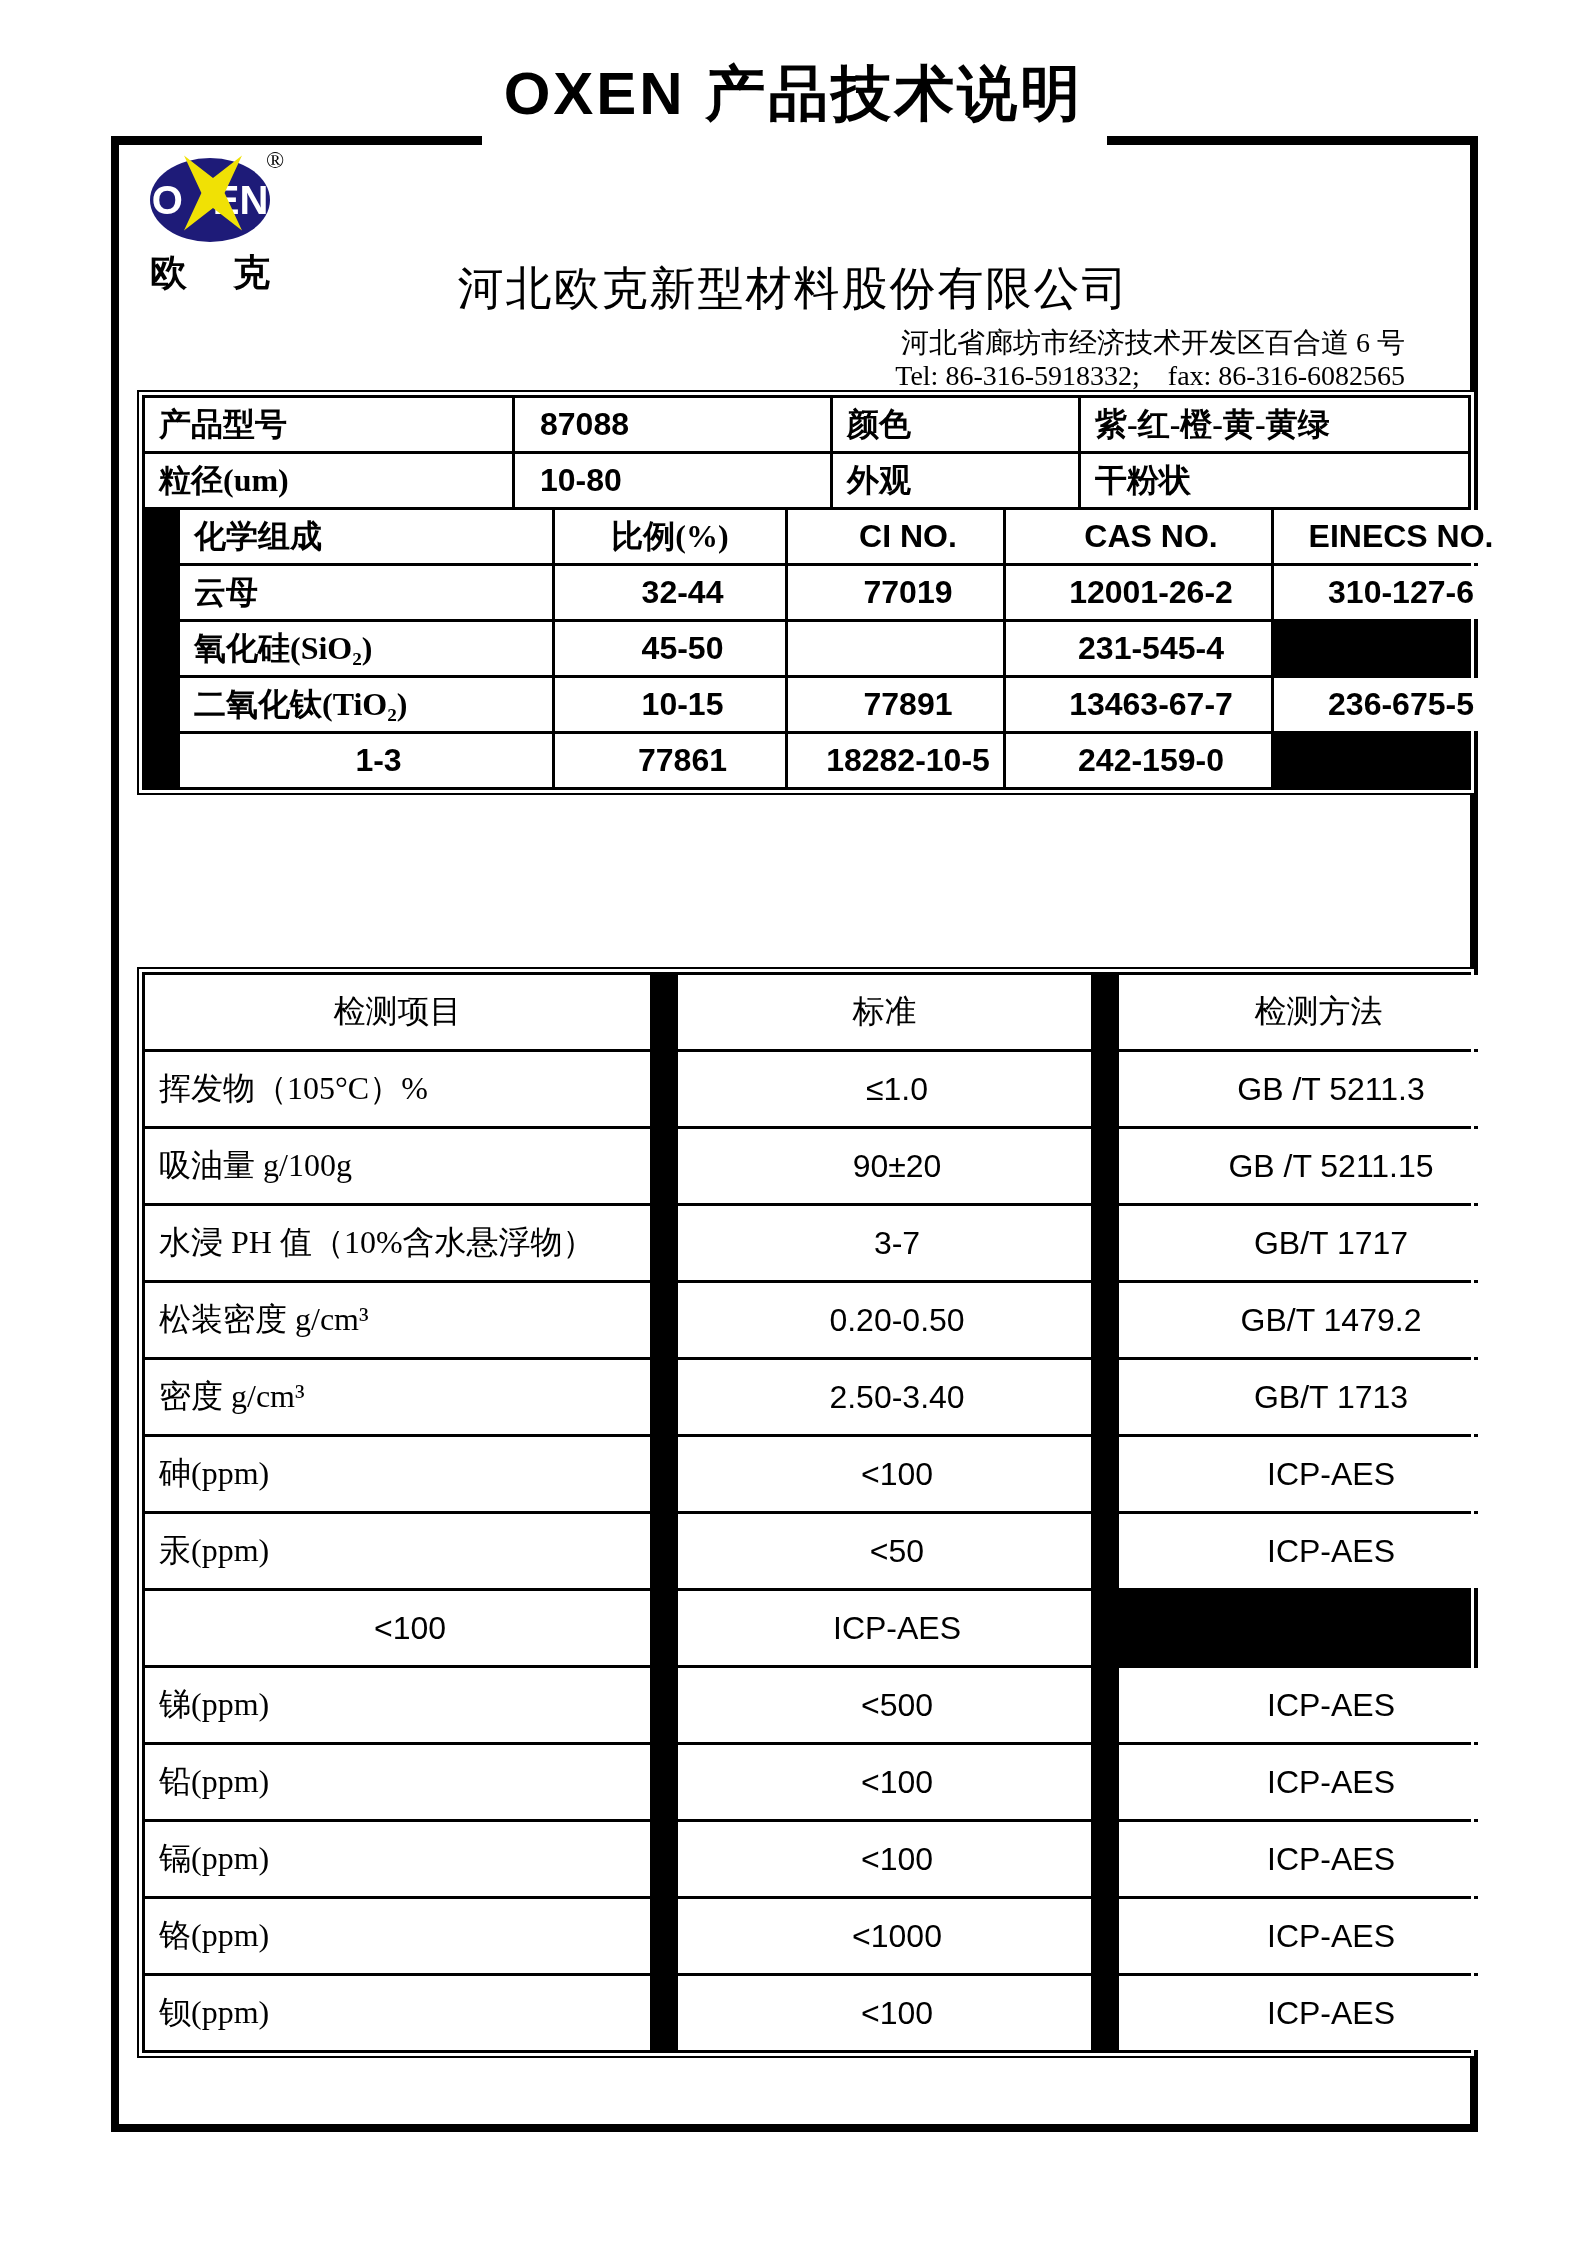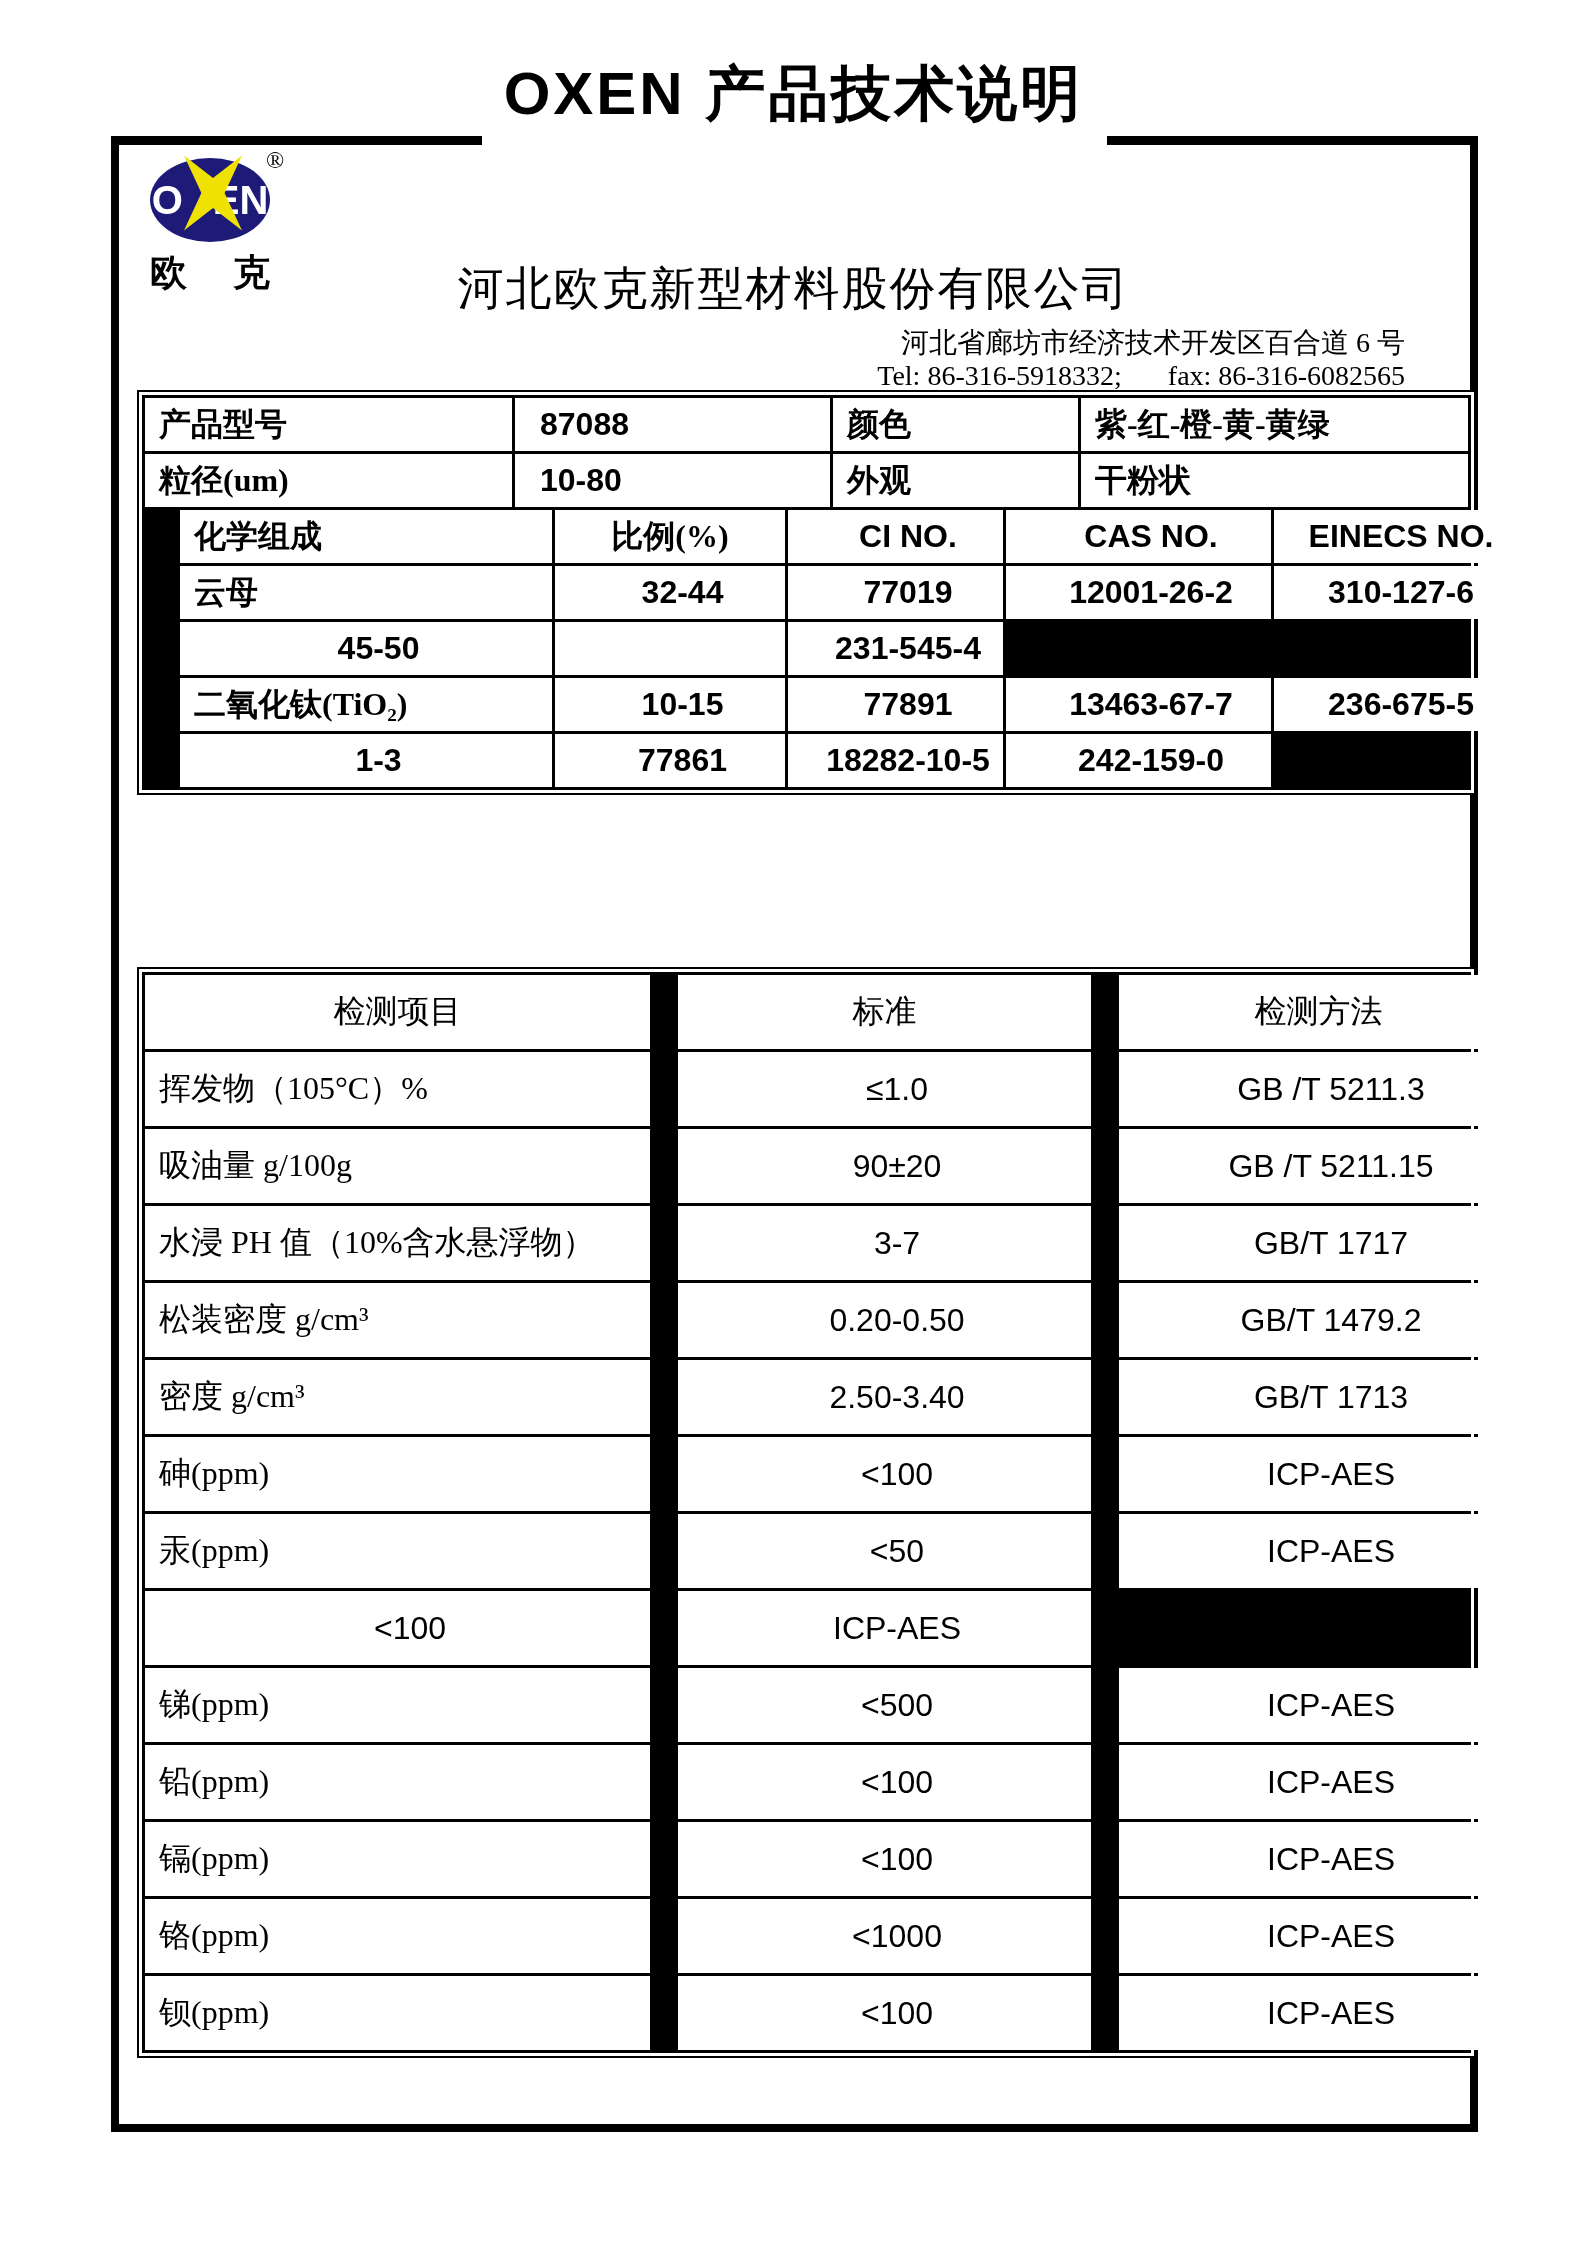--- a/index.html
+++ b/index.html
@@ -49,21 +49,21 @@
   .company {
     position:absolute; top:258px; left:0; width:100%;
     text-align:center; font-size:46px; letter-spacing:2px;
     font-family:"Liberation Serif", serif;
   }
   .contact {
     position:absolute; top:326px; right:182px;
     text-align:right; font-size:28px; line-height:33px;
     font-family:"Liberation Serif", serif;
   }
-  .contact .fax { margin-left:46px; }
+  .contact .fax { margin-left:28px; }
 
   
   .tblwrap {
     position:absolute; left:137px;
     border:2px solid #000; padding:3px; background:#fff;
   }
   .t1 { top:390px; }
   .t2 { top:967px; }
   .tbl {
     display:flex; flex-direction:column; gap:3px;
@@ -141,20 +141,21 @@
         <div class="cell ac fn">EINECS NO.</div>
       </div>
       <div class="row rowB">
         <div class="cell al fs">云母</div>
         <div class="cell ac fn">32-44</div>
         <div class="cell ac fn">77019</div>
         <div class="cell ac fn">12001-26-2</div>
         <div class="cell ac fn">310-127-6</div>
       </div>
       <div class="row rowB">
+        <div class="cell al fs">氧化硅(SiO₂)</div>
         <div class="cell ac fn">45-50</div>
         <div class="cell ac fn"></div>
         <div class="cell ac fn">231-545-4</div>
       </div>
       <div class="row rowB">
         <div class="cell al fs">二氧化钛(TiO₂)</div>
         <div class="cell ac fn">10-15</div>
         <div class="cell ac fn">77891</div>
         <div class="cell ac fn">13463-67-7</div>
         <div class="cell ac fn">236-675-5</div>

